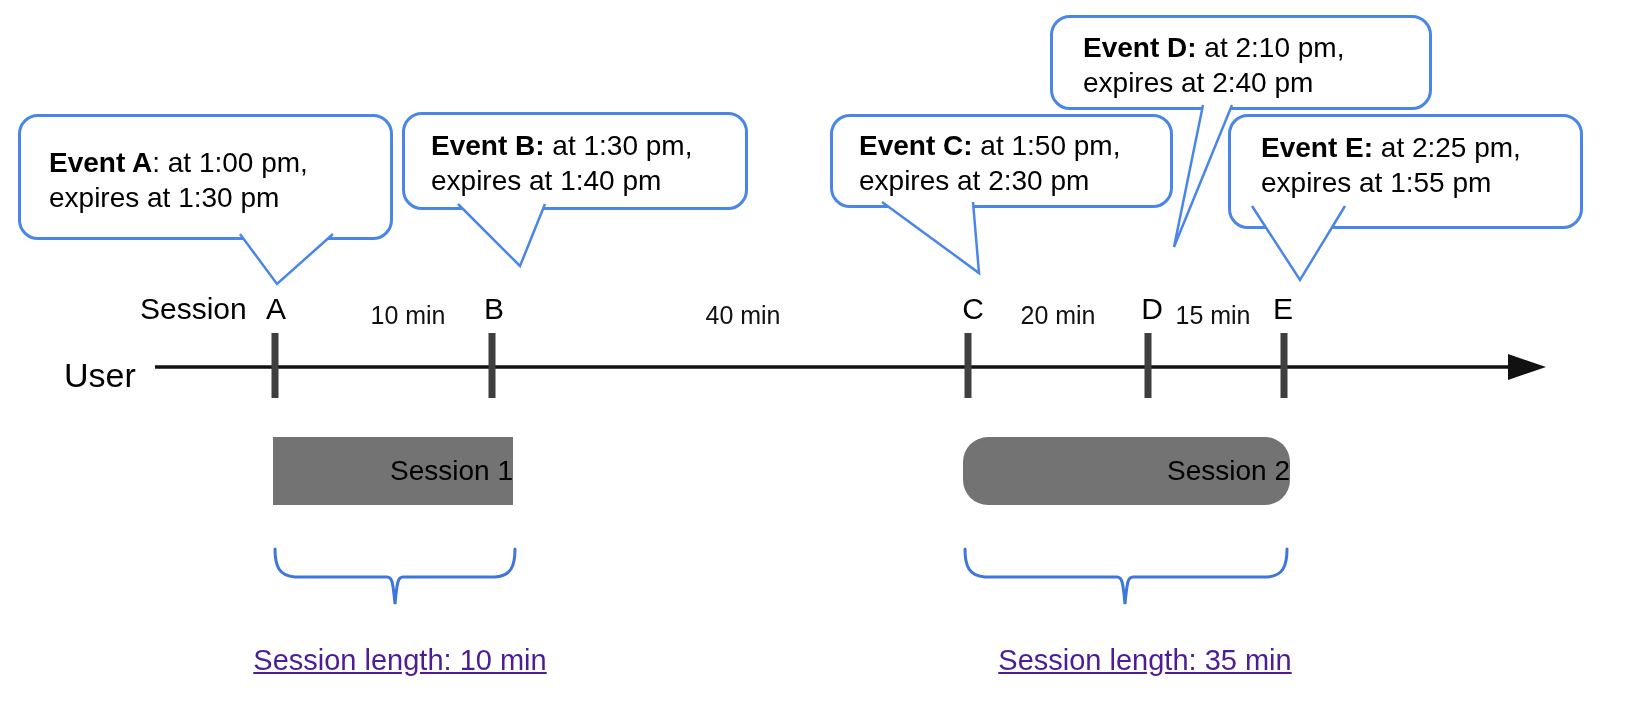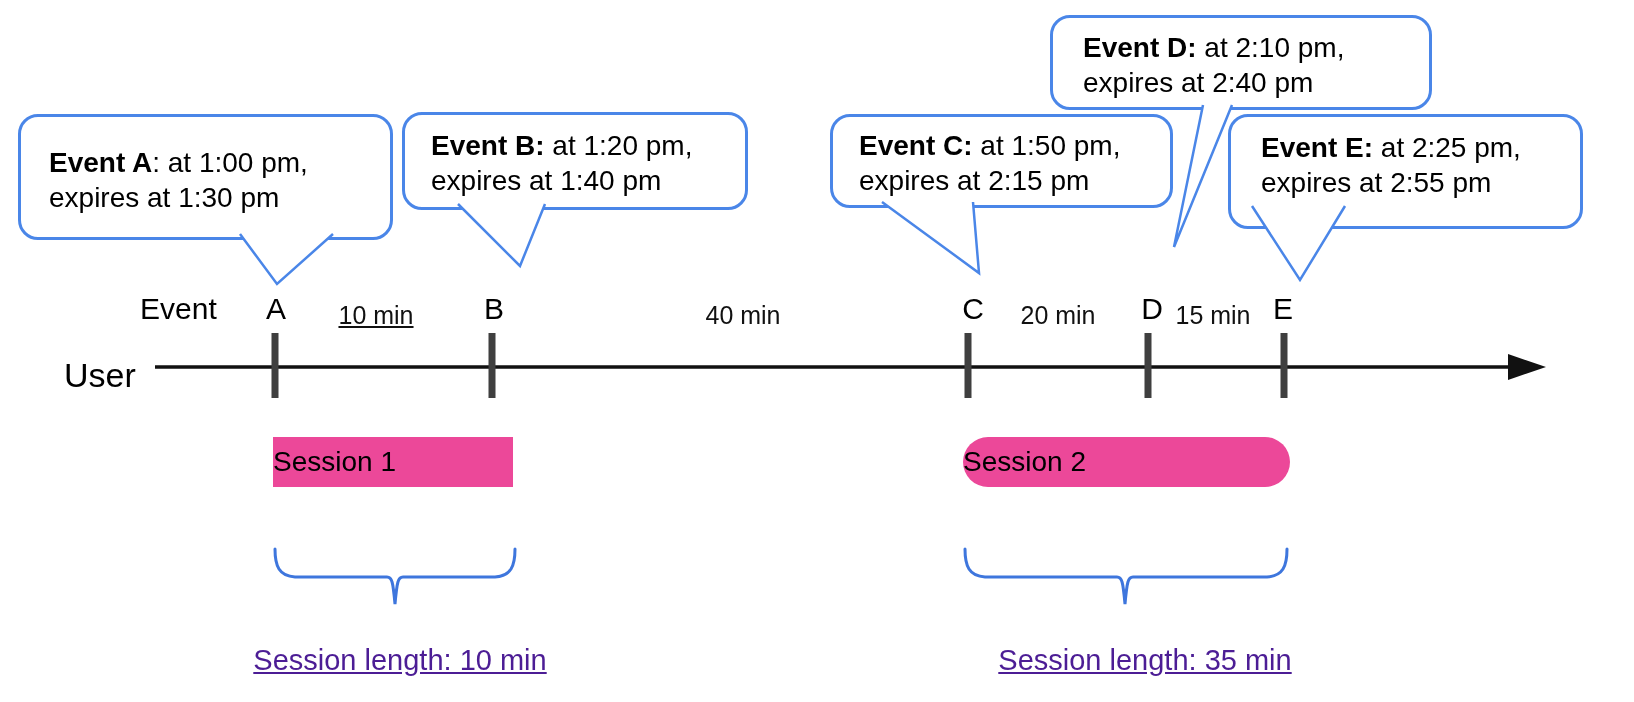--- a/index.html
+++ b/index.html
@@ -24,56 +24,56 @@
   
   #overlay{position:absolute;left:0;top:0;z-index:2;pointer-events:none;}
   
   .lbl{position:absolute;z-index:3;}
   .center{transform:translateX(-50%);}
   #events-label{left:140px;top:292px;font-size:30px;}
   .tick-label{font-size:30px;top:292px;}
   #tick-label-a{left:276px;} #tick-label-b{left:494px;} #tick-label-c{left:973px;}
   #tick-label-d{left:1152px;} #tick-label-e{left:1283px;}
   .interval-label{font-size:25px;top:301px;color:#111;}
-  #interval-1{left:376px;text-decoration:underline;} #interval-2{left:743px;} #interval-3{left:1058px;text-align:right;} #interval-4{left:1213px;}
+  #interval-1{left:408px;} #interval-2{left:743px;} #interval-3{left:1058px;text-align:right;} #interval-4{left:1213px;}
   #user-label{left:64px;top:356px;font-size:34px;}
   
   .session-box{
-    position:absolute;z-index:1;background:#ec4899;height:50px;top:437px;
-    display:flex;align-items:center;justify-content:flex-start;font-size:28px;
+    position:absolute;z-index:1;background:#737373;height:68px;top:437px;
+    display:flex;align-items:center;justify-content:flex-end;font-size:28px;
   }
   #session-1-box{left:273px;width:240px;}
   #session-2-box{left:963px;width:327px;border-radius:25px;}
   .length-label{font-size:29px;top:644px;color:#4c1d95;text-decoration:underline;}
   #session-1-length{left:400px;} #session-2-length{left:1145px;}
 </style>
 </head>
 <body>
 
 <div id="stage">
 
   <div class="bubble" id="bubble-a">
     <div class="line"><b>Event A</b><span>: at 1:00 pm,</span></div>
     <div class="line">expires at 1:30 pm</div>
   </div>
   <div class="bubble" id="bubble-b">
-    <div class="line"><b>Event B:</b><span> at 1:20 pm,</span></div>
+    <div class="line"><b>Event B:</b><span> at 1:30 pm,</span></div>
     <div class="line">expires at 1:40 pm</div>
   </div>
   <div class="bubble" id="bubble-c">
     <div class="line"><b>Event C:</b><span> at 1:50 pm,</span></div>
-    <div class="line">expires at 2:15 pm</div>
+    <div class="line">expires at 2:30 pm</div>
   </div>
   <div class="bubble" id="bubble-d">
     <div class="line"><b>Event D:</b><span> at 2:10 pm,</span></div>
     <div class="line">expires at 2:40 pm</div>
   </div>
   <div class="bubble" id="bubble-e">
     <div class="line"><b>Event E:</b><span> at 2:25 pm,</span></div>
-    <div class="line">expires at 2:55 pm</div>
+    <div class="line">expires at 1:55 pm</div>
   </div>
 
   <div class="session-box" id="session-1-box">
     <span>Session 1</span>
   </div>
   <div class="session-box" id="session-2-box">
     <span>Session 2</span>
   </div>
 
   <svg id="overlay" width="1634" height="702" viewBox="0 0 1634 702">
@@ -90,21 +90,21 @@
     <rect x="271.5" y="333" width="7" height="65" fill="#3f3f3f"></rect>
     <rect x="488.5" y="333" width="7" height="65" fill="#3f3f3f"></rect>
     <rect x="964.5" y="333" width="7" height="65" fill="#3f3f3f"></rect>
     <rect x="1144.5" y="333" width="7" height="65" fill="#3f3f3f"></rect>
     <rect x="1280.5" y="333" width="7" height="65" fill="#3f3f3f"></rect>
 
     <path d="M 275 549 C 275 566, 279 576, 295 577 L 387 577 C 392 577, 393 582, 395 604 C 397 582, 398 577, 403 577 L 495 577 C 511 576, 515 566, 515 549" fill="none" stroke="#3e76dd" stroke-width="3" stroke-linecap="round"></path>
     <path d="M 965 549 C 965 566, 969 576, 985 577 L 1117 577 C 1122 577, 1123 582, 1125 604 C 1127 582, 1128 577, 1133 577 L 1267 577 C 1283 576, 1287 566, 1287 549" fill="none" stroke="#3e76dd" stroke-width="3" stroke-linecap="round"></path>
   </svg>
 
-  <div class="lbl" id="events-label">Event</div>
+  <div class="lbl" id="events-label">Session</div>
   <div class="lbl tick-label center" id="tick-label-a">A</div>
   <div class="lbl tick-label center" id="tick-label-b">B</div>
   <div class="lbl tick-label center" id="tick-label-c">C</div>
   <div class="lbl tick-label center" id="tick-label-d">D</div>
   <div class="lbl tick-label center" id="tick-label-e">E</div>
 
   <div class="lbl interval-label center" id="interval-1">10 min</div>
   <div class="lbl interval-label center" id="interval-2">40 min</div>
   <div class="lbl interval-label center" id="interval-3">20 min</div>
   <div class="lbl interval-label center" id="interval-4">15 min</div>

